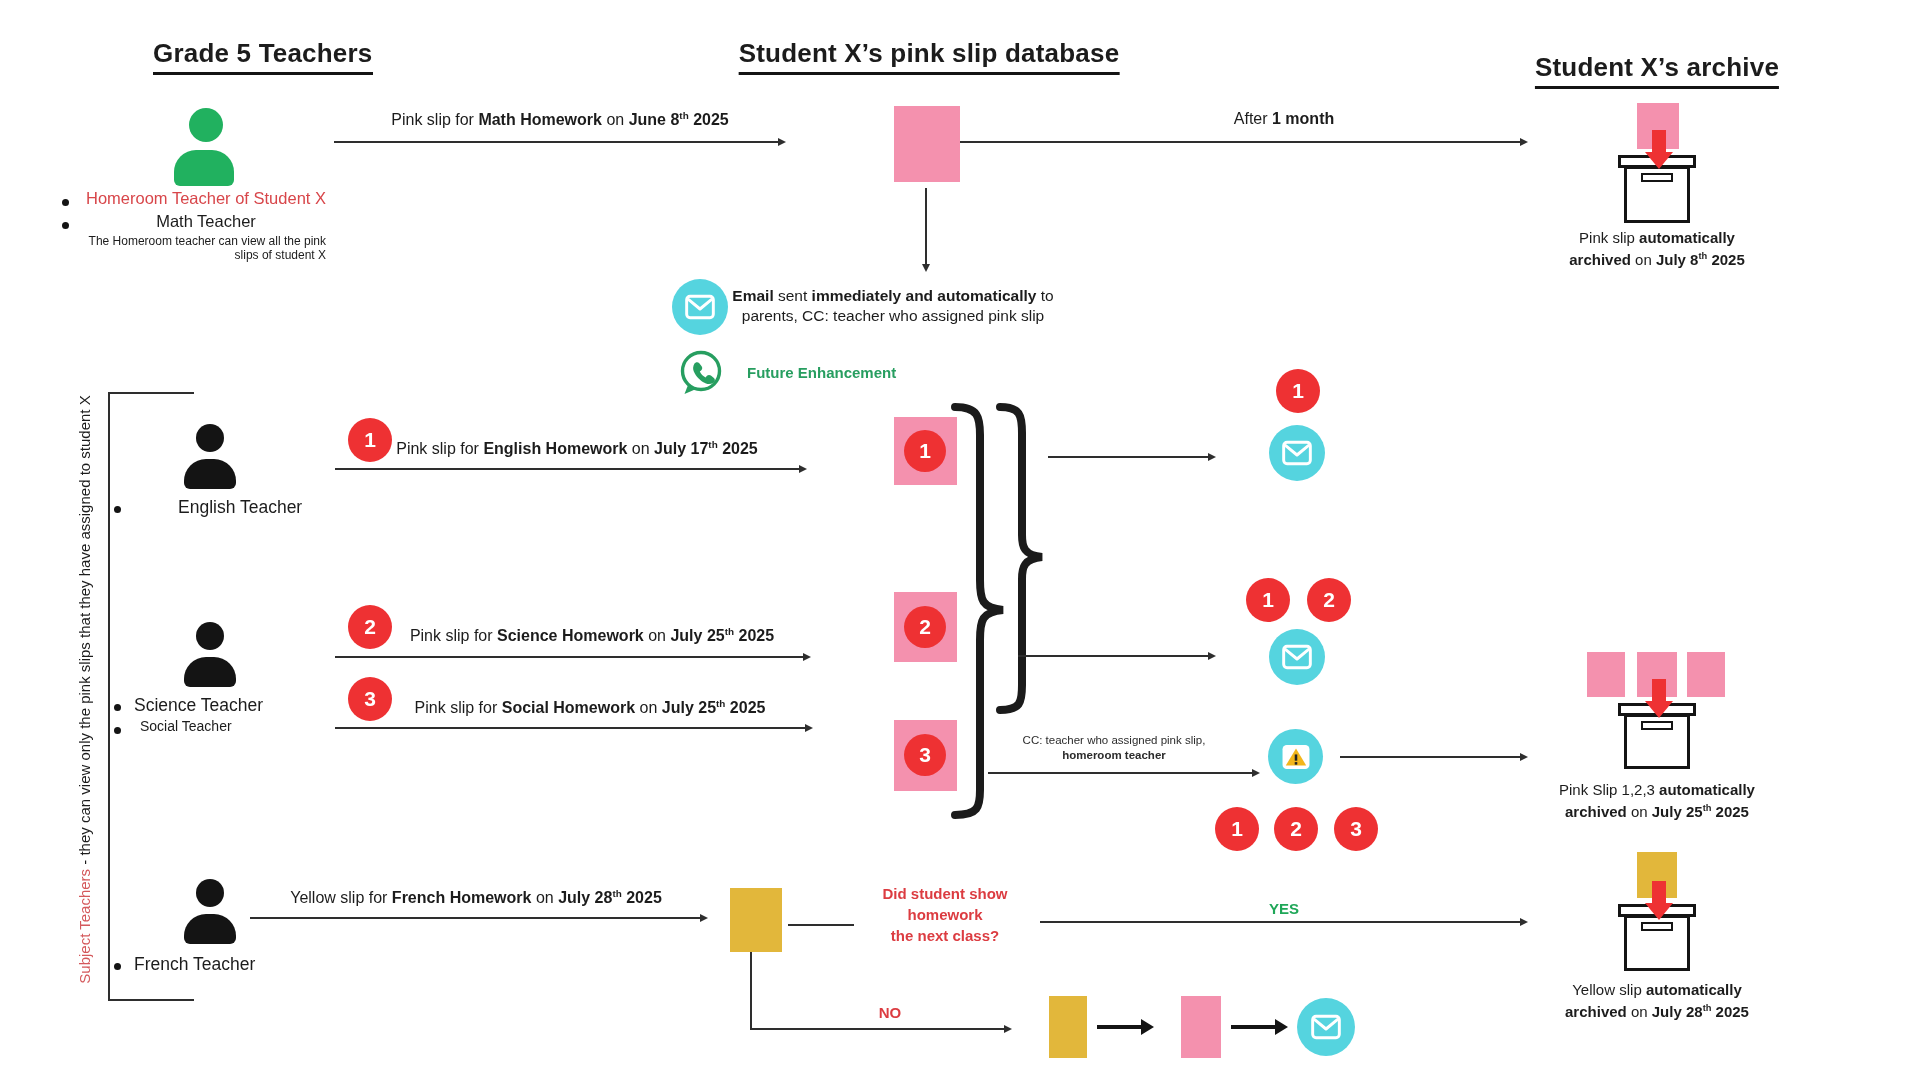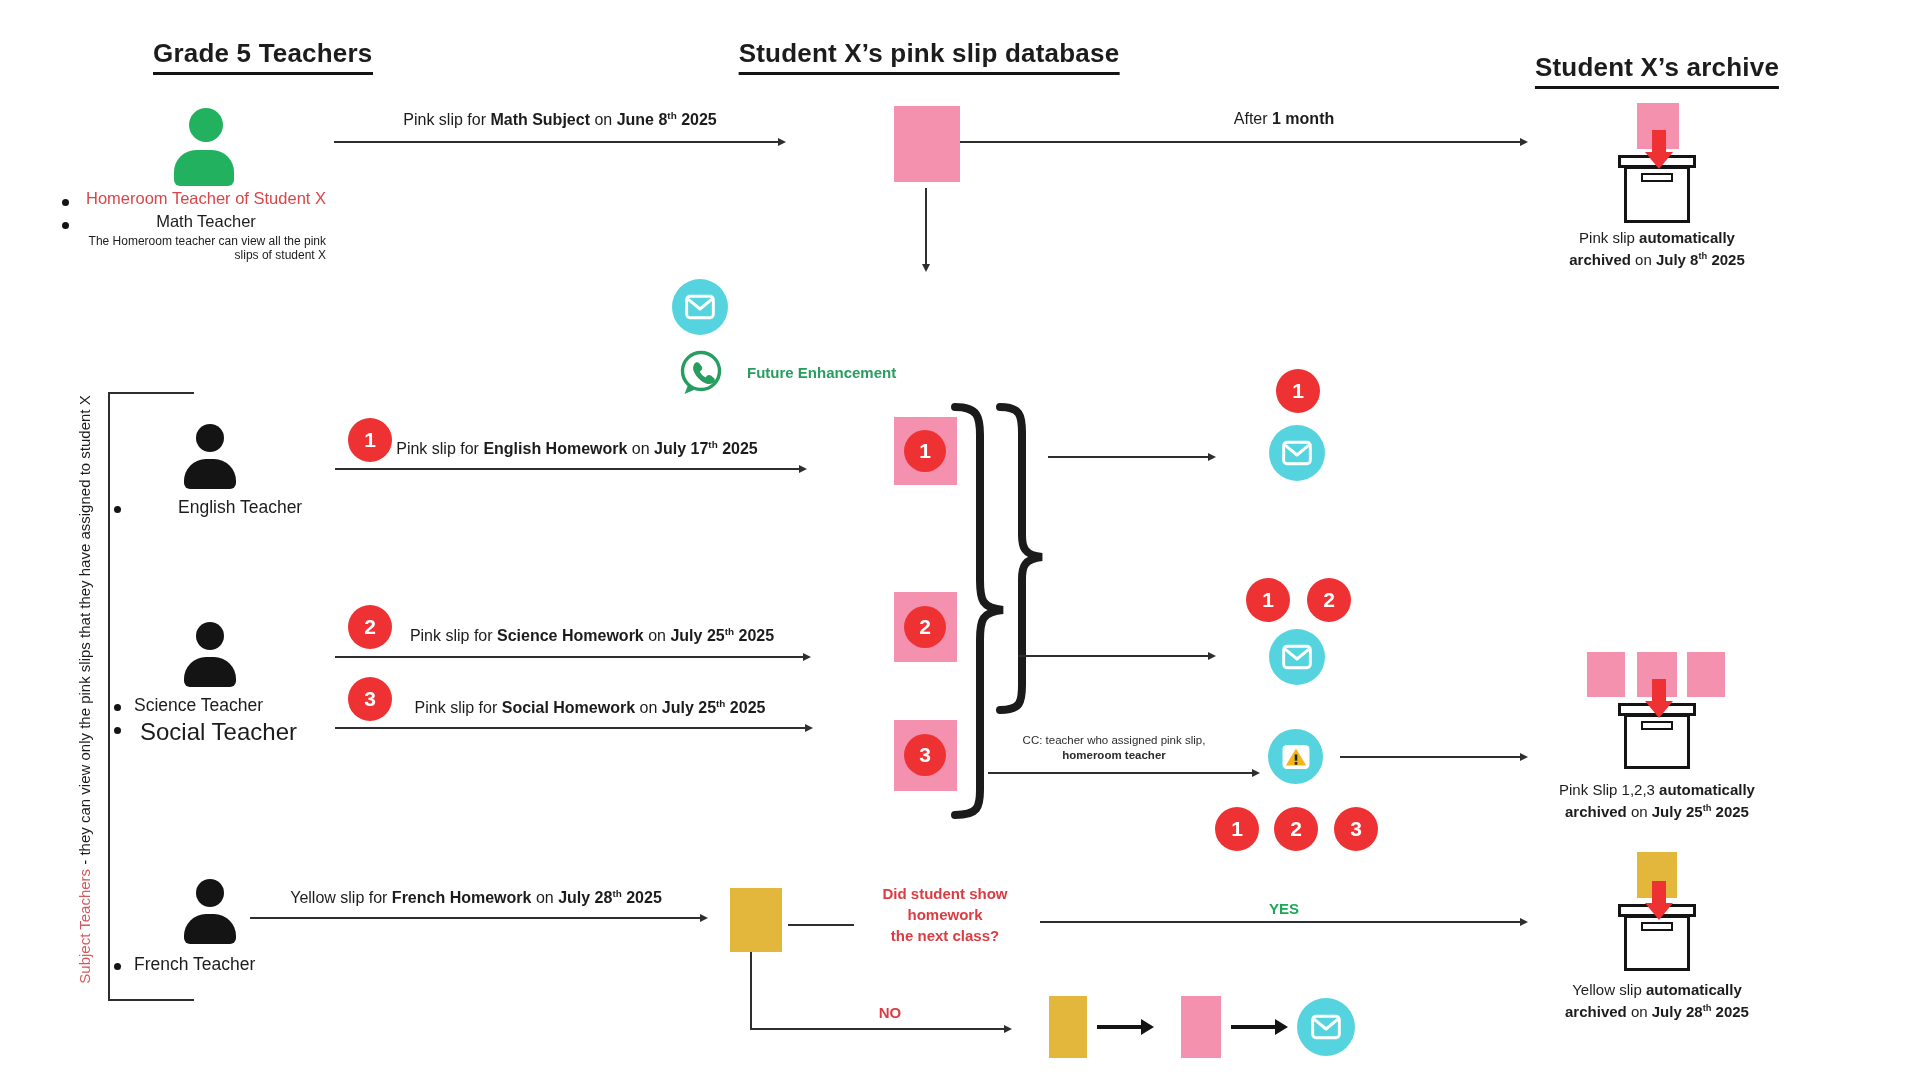--- a/index.html
+++ b/index.html
@@ -54,34 +54,38 @@
   </div>
   <div class="dot" style="left:62px;top:199px;"></div>
   <div class="lbl" style="left:86px;top:189px;font-size:16.5px;"><span style="color: rgb(216, 70, 74);">Homeroom Teacher of Student X</span></div>
   <div class="dot" style="left:62px;top:222px;"></div>
   <div class="lbl" style="left:86px;top:212px;width:240px;text-align:center;font-size:16.5px;"><span>Math Teacher</span></div>
   <div class="abs sm" style="left:86px;top:234px;width:240px;text-align:right;line-height:14px;">
     <div>The Homeroom teacher can view all the pink</div>
     <div>slips of student X</div>
   </div>
 
-  <div class="lbl ctr" style="left:560px;top:110px;"><span>Pink slip for </span><span style="font-weight: 700;">Math Subject</span><span> on </span><span style="font-weight: 700; margin-top: 24px;">June 8</span><span style="font-weight: 700; vertical-align: super; font-size: 0.62em;">th</span><span style="font-weight: 700;"> 2025</span></div>
+  <div class="lbl ctr" style="left:560px;top:110px;"><span>Pink slip for </span><span style="font-weight: 700;">Math Homework</span><span> on </span><span style="font-weight: 700; margin-top: 24px;">June 8</span><span style="font-weight: 700; vertical-align: super; font-size: 0.62em;">th</span><span style="font-weight: 700;"> 2025</span></div>
   <div class="arr" style="left:334px;top:141px;width:446px;"></div>
 
   <div class="slip pink" style="left:894px;top:106px;width:66px;height:76px;"></div>
   <div class="arrd" style="left:925px;top:188px;height:78px;"></div>
 
   <div class="lbl ctr" style="left:1284px;top:110px;"><span>After </span><span style="font-weight: 700;">1 month</span></div>
   <div class="arr" style="left:960px;top:141px;width:562px;"></div>
 
   <div class="cicon" style="left:672px;top:279px;width:56px;height:56px;">
     <svg width="32" height="28" viewBox="0 0 24 21">
       <rect x="2" y="2.5" width="20" height="16" rx="2.5" fill="none" stroke="#ffffff" stroke-width="2.2"></rect>
       <path d="M3.5 5 L12 12 L20.5 5" fill="none" stroke="#ffffff" stroke-width="2.2" stroke-linecap="round" stroke-linejoin="round"></path>
     </svg>
+  </div>
+  <div class="abs" style="left:893px;top:286px;transform:translateX(-50%);text-align:center;font-size:15.5px;line-height:20px;white-space:nowrap;">
+    <div><span style="font-weight: 700;">Email</span><span> sent </span><span style="font-weight: 700;">immediately and automatically</span><span> to</span></div>
+    <div><span>parents, CC: teacher who assigned pink slip</span></div>
   </div>
 
   <div class="abs" style="left:676px;top:348px;">
     <svg width="50" height="50" viewBox="0 0 50 50">
       <circle cx="25" cy="23" r="18.5" fill="#ffffff" stroke="#279E60" stroke-width="3.4"></circle>
       <path d="M12 37 L8.5 46 L19 41.5 Z" fill="#279E60"></path>
       <path d="M18.4 15.8c1.1-1.8 3.6-2 4.9-.5l2.3 3c1 1.3.8 3.1-.5 4.2l-1.3 1.1c1.1 2.6 3.2 4.7 5.8 5.8l1.1-1.3c1.1-1.3 2.9-1.5 4.2-.5l3 2.3c1.5 1.2 1.3 3.7-.5 4.9-2.2 1.4-5 1.7-7.4.7-5.5-2.4-9.9-6.8-12.3-12.3-1-2.4-.7-5.2.7-7.4z" fill="#279E60"></path>
     </svg>
   </div>
   <div class="lbl" style="left:747px;top:364px;font-size:15px;font-weight:bold;color:#279E60;">Future Enhancement</div>
@@ -114,21 +118,21 @@
   <div class="lbl ctr" style="left:577px;top:439px;"><span>Pink slip for </span><span style="font-weight: 700;">English Homework</span><span> on </span><span style="font-weight: 700;">July 17</span><span style="font-weight: 700; vertical-align: super; font-size: 0.62em;">th</span><span style="font-weight: 700;"> 2025</span></div>
   <div class="arr" style="left:335px;top:468px;width:466px;"></div>
 
   <div class="person" style="left:182px;top:622px;width:56px;">
     <div class="ph" style="width:28px;height:28px;background:#141414;"></div>
     <div class="pb" style="width:52px;height:30px;background:#141414;margin:7px auto 0;"></div>
   </div>
   <div class="dot" style="left:114px;top:704px;"></div>
   <div class="lbl" style="left:134px;top:695px;font-size:17.5px;">Science Teacher</div>
   <div class="dot" style="left:114px;top:727px;"></div>
-  <div class="lbl" style="left:140px;top:718px;font-size:24px;">Social Teacher</div>
+  <div class="lbl" style="left:140px;top:718px;font-size:14px;">Social Teacher</div>
 
   <div class="badge" style="left:348px;top:605px;width:44px;height:44px;">2</div>
   <div class="lbl ctr" style="left:592px;top:626px;"><span>Pink slip for </span><span style="font-weight: 700;">Science Homework</span><span> on </span><span style="font-weight: 700;">July 25</span><span style="font-weight: 700; vertical-align: super; font-size: 0.62em;">th</span><span style="font-weight: 700;"> 2025</span></div>
   <div class="arr" style="left:335px;top:656px;width:470px;"></div>
 
   <div class="badge" style="left:348px;top:677px;width:44px;height:44px;">3</div>
   <div class="lbl ctr" style="left:590px;top:698px;"><span>Pink slip for </span><span style="font-weight: 700;">Social Homework</span><span> on </span><span style="font-weight: 700;">July 25</span><span style="font-weight: 700; vertical-align: super; font-size: 0.62em;">th</span><span style="font-weight: 700;"> 2025</span></div>
   <div class="arr" style="left:335px;top:727px;width:472px;"></div>
 
   <div class="slip pink" style="left:894px;top:417px;width:63px;height:68px;"></div>

